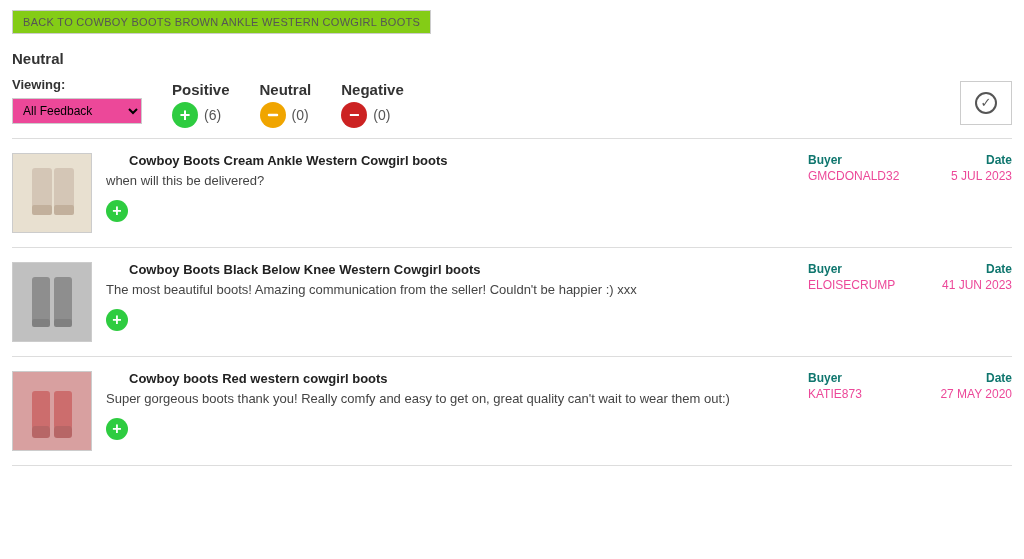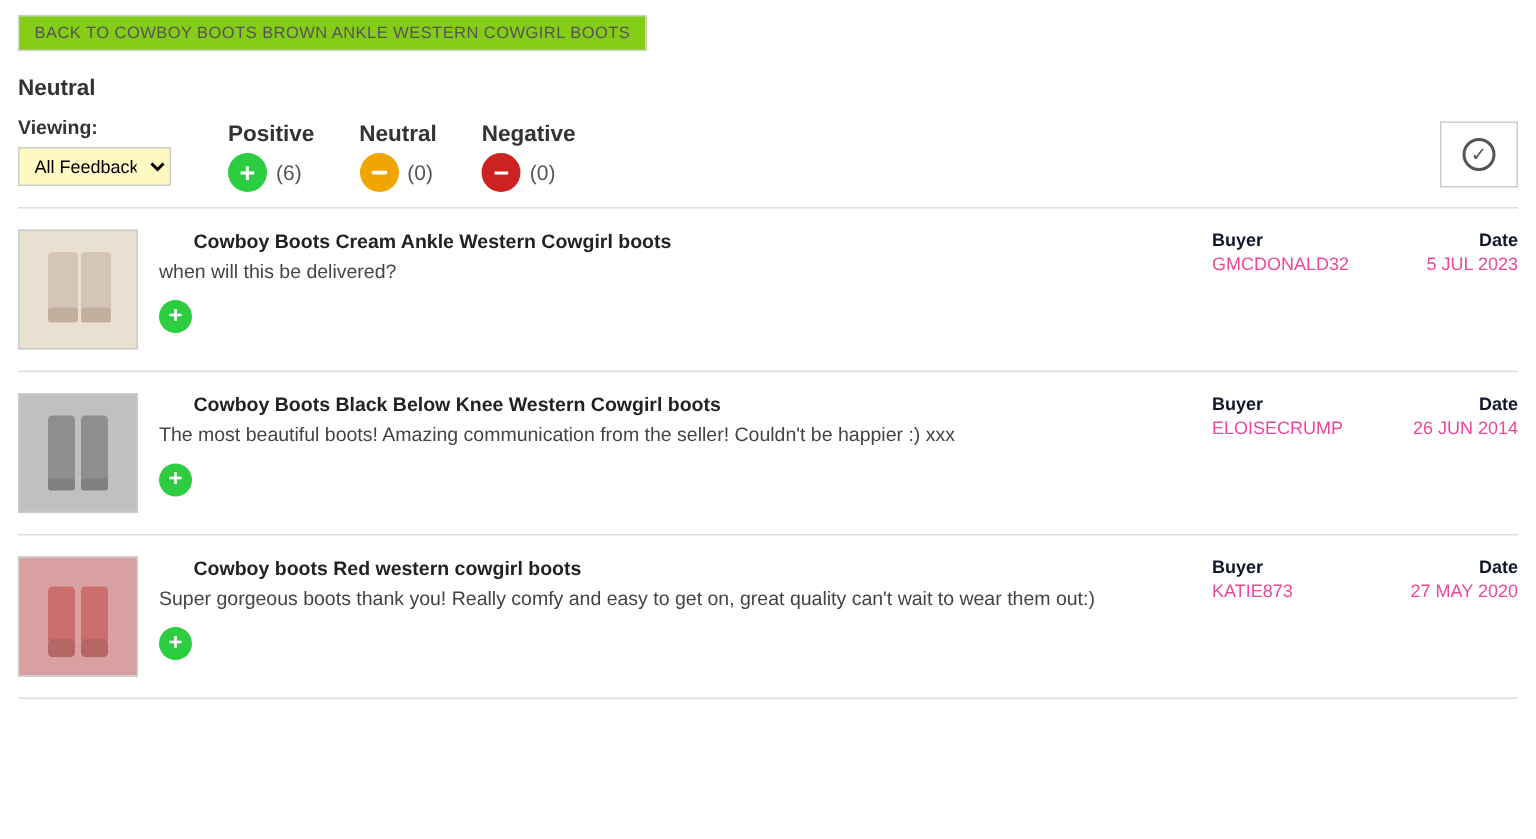--- a/index.html
+++ b/index.html
@@ -47,22 +47,22 @@
     .viewing-label {
       font-size: 13px;
       font-weight: bold;
     }
 
     .viewing-select {
       border: 1px solid #ccc;
       padding: 4px 6px;
       font-size: 12px;
       cursor: pointer;
-      background: #fef9c3;
-      width: 102px;
+      background: #ec4899;
+      width: 130px;
     }
 
     .sentiment-blocks {
       display: flex;
       align-items: center;
       gap: 30px;
       padding-top: 4px;
     }
 
     .sentiment-item {
@@ -209,21 +209,21 @@
       display: flex;
       flex-direction: column;
       align-items: flex-start;
       min-width: 100px;
       gap: 2px;
     }
 
     .meta-label {
       font-weight: bold;
       font-size: 12px;
-      color: #0f172a;
+      color: #0f766e;
     }
 
     .meta-value {
       font-size: 12px;
       color: #ec4899;
     }
 
     .review-date {
       display: flex;
       flex-direction: column;
@@ -332,21 +332,21 @@
       <div class="review-title">Cowboy Boots Black Below Knee Western Cowgirl boots</div>
       <div class="review-text">The most beautiful boots! Amazing communication from the seller! Couldn't be happier :) xxx</div>
       <div class="positive-icon">+</div>
     </div>
     <div class="review-meta">
       <span class="meta-label">Buyer</span>
       <span class="meta-value">ELOISECRUMP</span>
     </div>
     <div class="review-date">
       <span class="meta-label">Date</span>
-      <span class="meta-value">26 JUN 2014</span>
+      <span class="meta-value">41 JUN 2023</span>
     </div>
   </div>
 
   <div class="review-item">
     <div class="review-thumb thumb-red">
       <svg viewBox="0 0 60 60" xmlns="http://www.w3.org/2000/svg">
         <rect x="10" y="10" width="18" height="38" rx="3" fill="#bb2222"></rect>
         <rect x="32" y="10" width="18" height="38" rx="3" fill="#bb2222"></rect>
         <rect x="10" y="45" width="18" height="12" rx="3" fill="#881111"></rect>
         <rect x="32" y="45" width="18" height="12" rx="3" fill="#881111"></rect>

